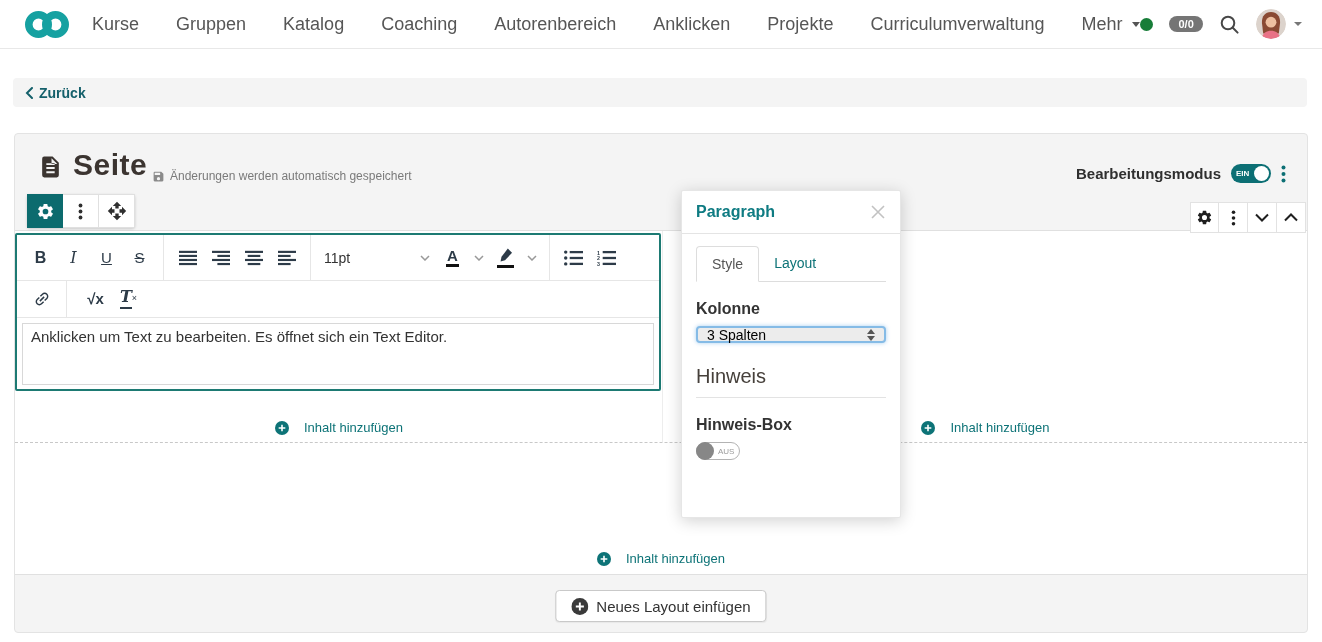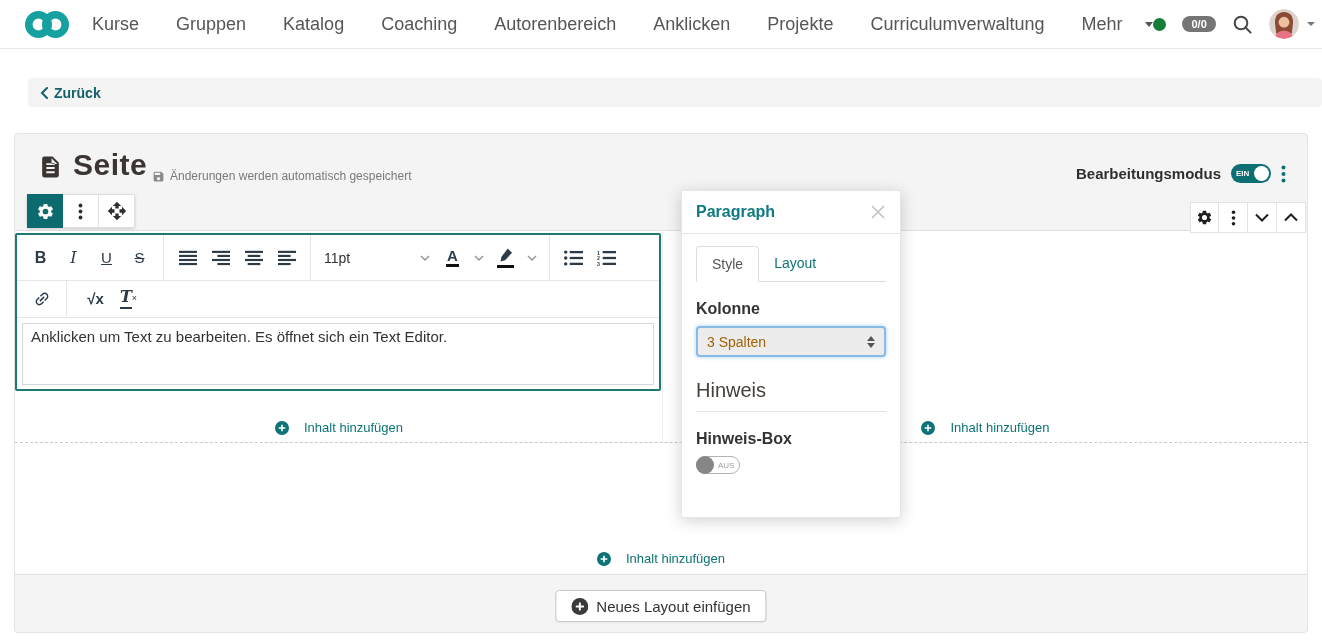--- a/index.html
+++ b/index.html
@@ -5,34 +5,34 @@
   * { margin:0; padding:0; box-sizing:border-box; }
   body { font-family:"Liberation Sans","DejaVu Sans",sans-serif; background:#fff; }
   .screen { position:relative; width:1322px; height:642px; background:#fff; overflow:hidden; }
 
   
   .topbar { position:absolute; left:0; top:0; width:1322px; height:49px; background:#fff;
             border-bottom:1px solid #e8e8e8; display:flex; align-items:center; }
   .logo { margin-left:24px; display:flex; align-items:center; cursor:pointer; }
   .nav { display:flex; align-items:center; gap:37px; margin-left:22px; }
   .nav-item { font-size:18px; color:#565656; cursor:pointer; white-space:nowrap; }
-  .nav-more { display:flex; align-items:center; gap:23px; }
+  .nav-more { display:flex; align-items:center; gap:10px; }
   .caret-down { width:0; height:0; border-left:4px solid transparent; border-right:4px solid transparent;
                 border-top:5px solid #555; }
   .topbar-right { margin-left:auto; margin-right:22px; display:flex; align-items:center; gap:16px; }
   .status-dot { width:13px; height:13px; border-radius:50%; background:#177d38; }
   .counter-badge { background:#757575; color:#fff; font-size:11px; font-weight:bold;
                    border-radius:10px; padding:2px 9px; cursor:pointer; }
   .avatar-wrap { display:flex; align-items:center; gap:8px; }
   .avatar { width:30px; height:30px; border-radius:50%; overflow:hidden; cursor:pointer; }
   .caret-sm { width:0; height:0; border-left:4px solid transparent; border-right:4px solid transparent;
               border-top:4px solid #777; cursor:pointer; }
 
   
-  .back-bar { position:absolute; left:28px; top:78px; width:1294px; height:29px; background:#f4f4f4;
+  .back-bar { position:absolute; left:13px; top:78px; width:1294px; height:29px; background:#f4f4f4;
               border-radius:4px; display:flex; align-items:center; padding-left:12px; gap:6px;
               color:#14606b; font-size:14px; font-weight:600; cursor:pointer; }
 
   
   .card { position:absolute; left:14px; top:133px; width:1294px; height:500px; background:#f4f4f4;
           border:1px solid #e3e3e3; border-radius:4px; }
 
   .page-title-row { position:absolute; left:38px; top:148px; display:flex; align-items:flex-end; gap:10px; }
   .page-title { font-size:30px; font-weight:bold; color:#3b3430; letter-spacing:.5px; }
   .autosave { position:absolute; left:152px; top:169px; display:flex; align-items:center; gap:5px;
@@ -109,23 +109,23 @@
               justify-content:space-between; padding:12px 14px; }
   .dlg-title { font-size:16px; font-weight:bold; color:#0e7b82; }
   .dlg-close { cursor:pointer; display:flex; }
   .dlg-body { padding:12px 14px 0 14px; }
   .tabs { display:flex; border-bottom:1px solid #ddd; }
   .tab { padding:9px 15px; font-size:14px; cursor:pointer; }
   .tab.active { border:1px solid #ddd; border-bottom:1px solid #fff; border-radius:4px 4px 0 0;
                 margin-bottom:-1px; color:#555; background:#fff; }
   .tab.inactive { color:#0d7377; }
   .fld-label { margin-top:18px; font-size:16px; font-weight:bold; color:#333; }
-  .select { margin-top:8px; height:31px; background:#ececec; border:2px solid #85bbe6;
+  .select { margin-top:8px; height:17px; background:#ececec; border:2px solid #85bbe6;
             border-radius:4px; box-shadow:0 0 4px rgba(110,175,230,.6); display:flex;
-            align-items:center; padding:0 9px; color:#a16207; font-size:14px; cursor:pointer; }
+            align-items:center; padding:0 9px; color:#000000; font-size:14px; cursor:pointer; }
   .updown { margin-left:auto; display:flex; flex-direction:column; gap:2px; }
   .updown .up { width:0; height:0; border-left:4px solid transparent; border-right:4px solid transparent;
                 border-bottom:5px solid #555; }
   .updown .dn { width:0; height:0; border-left:4px solid transparent; border-right:4px solid transparent;
                 border-top:5px solid #555; }
   .section-h { margin-top:22px; font-size:20px; color:#46403b; }
   .dlg-hr { border:0; border-top:1px solid #e3e3e3; margin-top:9px; }
   .toggle-off { margin-top:8px; width:44px; height:18px; border:1px solid #b3b3b3; border-radius:10px;
                 background:#fff; position:relative; cursor:pointer; }
   .toggle-off .knob { position:absolute; left:-1px; top:-1px; width:18px; height:18px; border-radius:50%;

